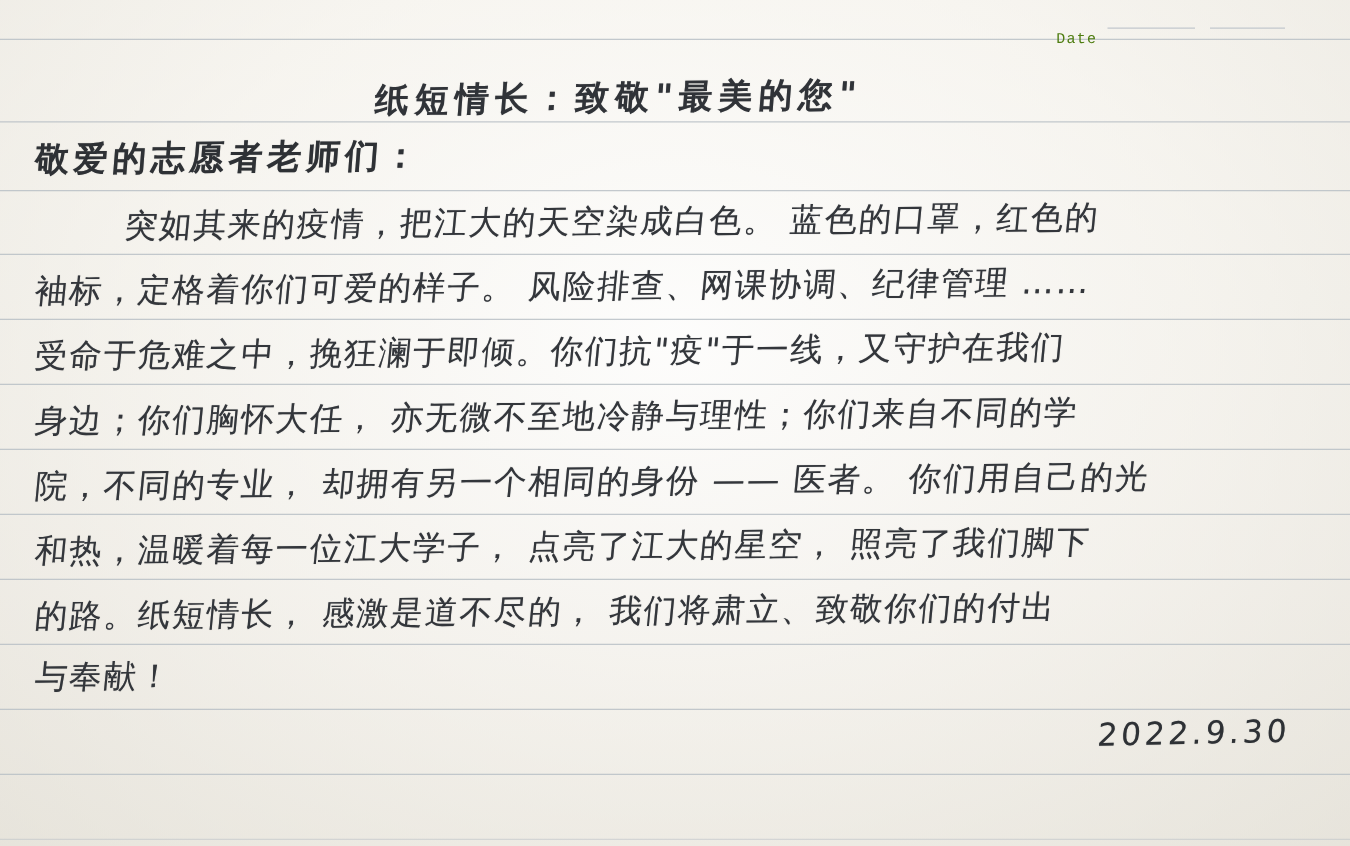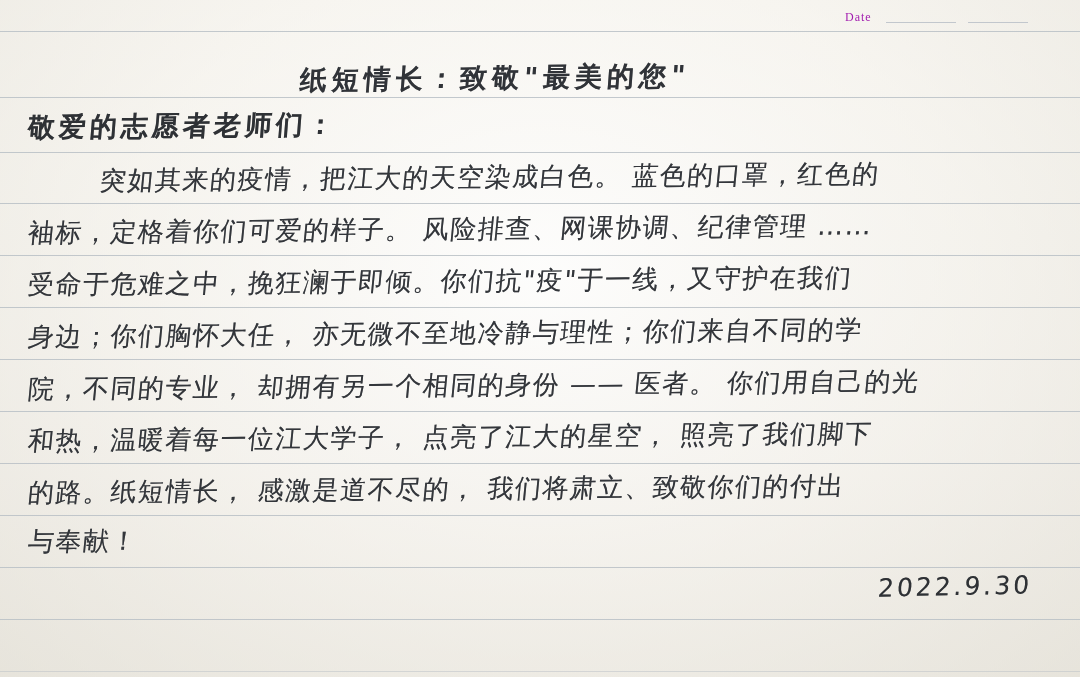--- a/index.html
+++ b/index.html
@@ -29,26 +29,26 @@
     left: 0;
     width: 1080px;
     height: 1px;
     background: #b9bfc6;
     opacity: 0.85;
   }
   .rule.faint { opacity: 0.5; }
   
   .date-header {
     position: absolute;
-    top: 10px;
+    top: 24px;
     left: 845px;
     font-size: 12px;
-    color: #a21caf;
+    color: #4d7c0f;
     letter-spacing: 1px;
-    font-family: Liberation Serif, serif;
+    font-family: Liberation Mono, monospace;
   }
   .date-rule {
     position: absolute;
     height: 1px;
     background: #c2c7cd;
   }
   
   .hand {
     position: absolute;
     color: #2e3135;

